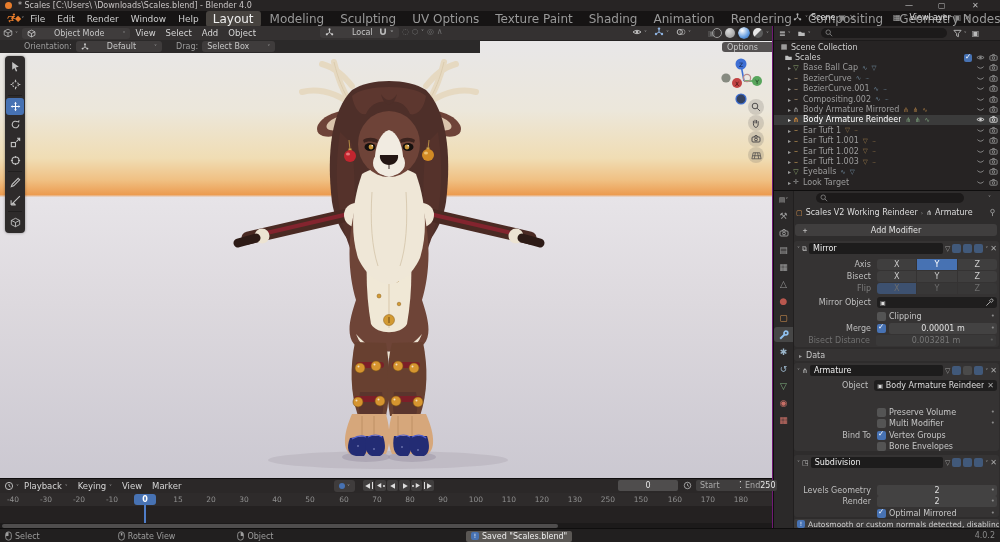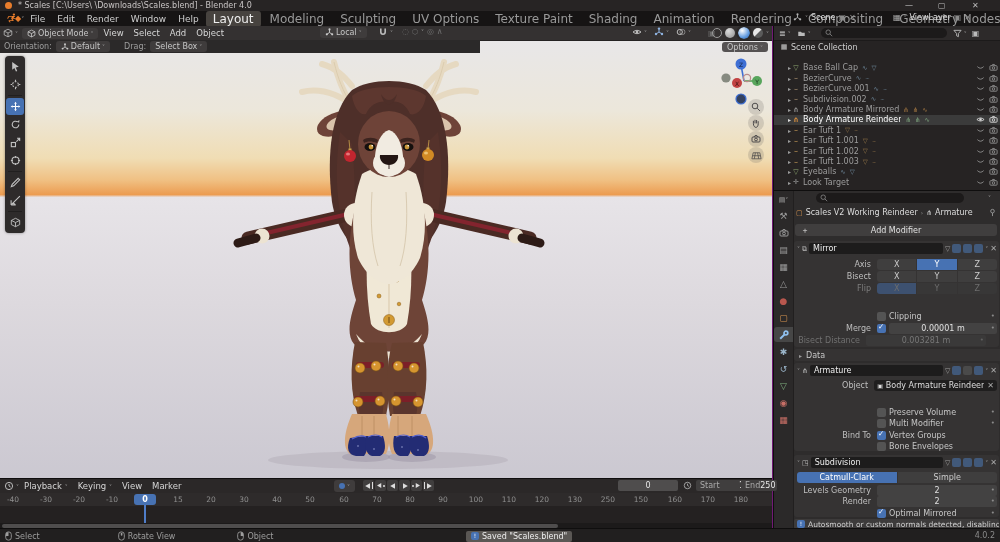--- a/index.html
+++ b/index.html
@@ -9,21 +9,21 @@
   .abs{position:absolute;}
   .flex{display:flex;align-items:center;}
   svg.ic{display:inline-block;vertical-align:middle;}
   .chev{color:#9a9a9a;font-size:6px;}
   
   #titlebar{left:0;top:0;width:1000px;height:11px;background:#272424;color:#c9c9c9;font-size:8px;}
   #topbar{left:0;top:11px;width:1000px;height:15px;background:#161414;}
   .menu{padding:0 6px;color:#cfcfcf;font-size:9px;}
   .ws{padding:1px 7px;margin:0 1px;border-radius:3px;color:#999;font-size:12px;white-space:nowrap;}
   .ws.on{background:#47433f;color:#eee;}
-  .pill{background:#3f3c3c;border-radius:3px;display:inline-flex;align-items:center;gap:2px;padding:0 5px;height:12px;}
+  .pill{background:#3f3c3c;border-radius:3px;display:inline-flex;align-items:center;gap:18px;padding:0 5px;height:12px;}
   
   #vp{left:0;top:26px;width:772px;height:452px;overflow:hidden;}
   #vpsky{left:0;top:14px;width:772px;height:438px;
     background:linear-gradient(#e8e7e8 0%,#ece7db 16%,#f0ddb4 27%,#f0c083 32%,#ec9c51 35.3%,#e7e4e8 35.9%,#ddd9de 60%,#cbc8d1 100%);}
   #vphead{left:0;top:0;width:772px;height:14px;background:#343131;border-bottom:1px solid #242222;}
   #toolstrip{left:0;top:14px;width:480px;height:13px;background:#2b2929;}
   .vmenu{padding:0 5px;color:#d6d6d6;font-size:8.5px;}
   #lefttools{left:5px;top:30px;width:20px;background:#2e2b2b;border-radius:4px;padding:2px 0;
     display:flex;flex-direction:column;align-items:center;gap:1px;box-shadow:0 0 3px rgba(0,0,0,.4);}
   .tbtn{width:18px;height:17px;border-radius:3px;display:flex;align-items:center;justify-content:center;color:#c2c2c2;}
@@ -433,21 +433,21 @@
     <span class="abs flex" style="left:712px;top:1px;gap:3px">
       <span style="width:10px;height:10px;border-radius:50%;border:1px solid #9a9a9a;box-sizing:border-box"></span>
       <span style="width:10px;height:10px;border-radius:50%;background:radial-gradient(circle at 35% 30%,#dcdcdc,#8e8e8e)"></span>
       <span style="width:12px;height:12px;border-radius:50%;background:radial-gradient(circle at 35% 30%,#fff,#5f9ae0 60%,#2c5d9e);outline:2px solid #2a2828"></span>
       <span style="width:10px;height:10px;border-radius:50%;background:linear-gradient(135deg,#e8e8e8 45%,#5a5a5a 55%)"></span>
       <span class="chev">˅</span>
     </span>
   </div>
 
   <div id="toolstrip" class="abs flex">
-    <span style="margin-left:4px;color:#9e9e9e">Orientation:</span>
+    <span style="margin-left:24px;color:#9e9e9e">Orientation:</span>
     <span class="pill" style="margin-left:4px;height:11px">
       <svg class="ic" width="8" height="8" style="color:#ccc">
             <use href="#axisdd"></use>
           </svg>
       <span>Default</span>
           <span class="chev">˅</span>
     </span>
     <span style="margin-left:14px;color:#9e9e9e">Drag:</span>
     <span class="pill" style="margin-left:4px;height:11px">
       <span>Select Box</span>
@@ -565,20 +565,35 @@
           </svg>
           <span class="chev">˅</span>
         </span>
     <span style="margin-left:5px;color:#bbb">▣</span>
   </div>
 
   <div class="orow" style="top:16px">
     <span class="oic" style="margin-left:5px;color:#c8c8c8">▦</span>
     <span class="lbl" style="color:#cfcfcf">Scene Collection</span>
   </div>
+  <div class="orow" style="top:26.4px">
+    <span class="oic" style="margin-left:9px;color:#c0c0c0"><svg class="ic" width="9" height="9">
+            <use href="#collectionic"></use>
+          </svg></span>
+    <span class="lbl" style="color:#cfcfcf">Scales</span>
+    <span class="oright">
+          <span class="chk on" style="width:8px;height:8px"></span>
+          <svg class="ic" width="9" height="9">
+            <use href="#eye"></use>
+          </svg>
+          <svg class="ic" width="9" height="9">
+            <use href="#cam"></use>
+          </svg>
+        </span>
+  </div>
 
   <div class="orow" style="top:36.8px">
         <span class="chev" style="margin-left:14px">▸</span>
         <span class="oic" style="color:#8fa871">▽</span>
         <span class="lbl">Base Ball Cap</span>
         <span class="odec" style="color:#7fa0b8">∿ ▽</span>
         <span class="oright">
           <svg class="ic" width="9" height="9">
             <use href="#eyec"></use>
           </svg>
@@ -611,21 +626,21 @@
             <use href="#eyec"></use>
           </svg>
           <svg class="ic" width="9" height="9">
             <use href="#cam"></use>
           </svg>
         </span>
       </div>
   <div class="orow" style="top:68px">
         <span class="chev" style="margin-left:14px">▸</span>
         <span class="oic" style="color:#9a8468">⌣</span>
-        <span class="lbl">Subdivision.002</span>
+        <span class="lbl">Compositing.002</span>
         <span class="odec" style="color:#7fa0b8">∿ ⌣</span>
         <span class="oright">
           <svg class="ic" width="9" height="9">
             <use href="#eyec"></use>
           </svg>
           <svg class="ic" width="9" height="9">
             <use href="#cam"></use>
           </svg>
         </span>
       </div>
@@ -823,37 +838,47 @@
         </span>
   </div>
   <div class="prow" style="left:21px;top:91px;width:202px">
     <span class="plab" style="color:#7d7d7d">Flip</span>
     <span class="seg dim">
           <span class="on">X</span>
           <span>Y</span>
           <span>Z</span>
         </span>
   </div>
+  <div class="prow" style="left:21px;top:105px;width:202px">
+    <span class="plab">Mirror Object</span>
+    <span class="objf">
+          <span style="color:#ddd;font-size:6px">▣</span>
+          <span style="flex:1"></span>
+          <svg class="ic" width="9" height="9" style="color:#bbb">
+            <use href="#dropper"></use>
+          </svg>
+        </span>
+  </div>
   <div class="prow" style="left:21px;top:119px;width:202px">
     <span class="plab"></span>
     <span class="pwid">
           <span class="chk"></span>
           <span>Clipping</span>
         </span>
     <span class="ddot">•</span>
   </div>
   <div class="prow" style="left:21px;top:131px;width:202px">
     <span class="plab">Merge</span>
     <span class="pwid">
           <span class="chk on"></span>
           <span class="numf">0.00001 m</span>
         </span>
     <span class="ddot">•</span>
   </div>
-  <div class="prow" style="left:10px;top:143px;width:202px">
+  <div class="prow" style="left:20px;top:143px;width:202px">
     <span class="plab" style="color:#707070">Bisect Distance</span>
     <span class="numf dim">0.003281 m</span>
     <span class="ddot" style="color:#5f5f5f">•</span>
   </div>
 
   <div class="panel flex" style="left:20px;top:158px;width:205px;height:12px;padding-left:5px;gap:4px">
     <span class="chev">▸</span>
     <span>Data</span>
   </div>
 
@@ -912,26 +937,20 @@
   <div class="mhdr" style="left:23px;top:265px;width:200px">
     <span class="chev">˅</span>
     <span style="color:#bbb;font-size:7px">◳</span>
     <span class="mname" style="flex:1">Subdivision</span>
     <span style="color:#9a9a9a;font-size:7px">▽</span>
     <span class="mtg tgb"></span>
     <span class="mtg tgb"></span>
     <span class="mtg tgb"></span>
     <span class="chev">˅</span>
     <span style="color:#aaa">✕</span>
-  </div>
-  <div class="prow" style="left:21px;top:280px;width:202px">
-    <span class="seg" style="margin-left:2px">
-      <span class="on">Catmull-Clark</span>
-      <span>Simple</span>
-    </span>
   </div>
   <div class="prow" style="left:21px;top:293px;width:202px">
     <span class="plab">Levels Geometry</span>
     <span class="numf">2</span>
     <span class="ddot">•</span>
   </div>
   <div class="prow" style="left:21px;top:304px;width:202px">
     <span class="plab">Render</span>
     <span class="numf">2</span>
     <span class="ddot">•</span>

